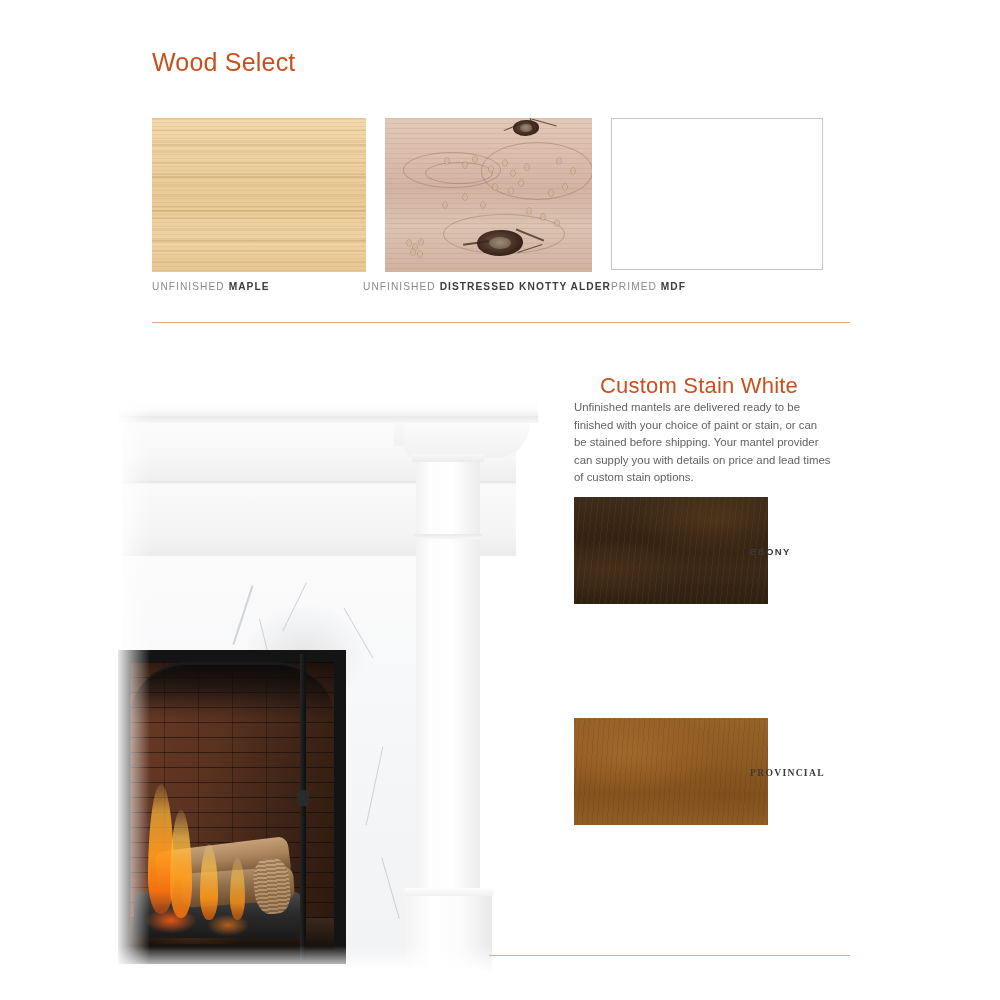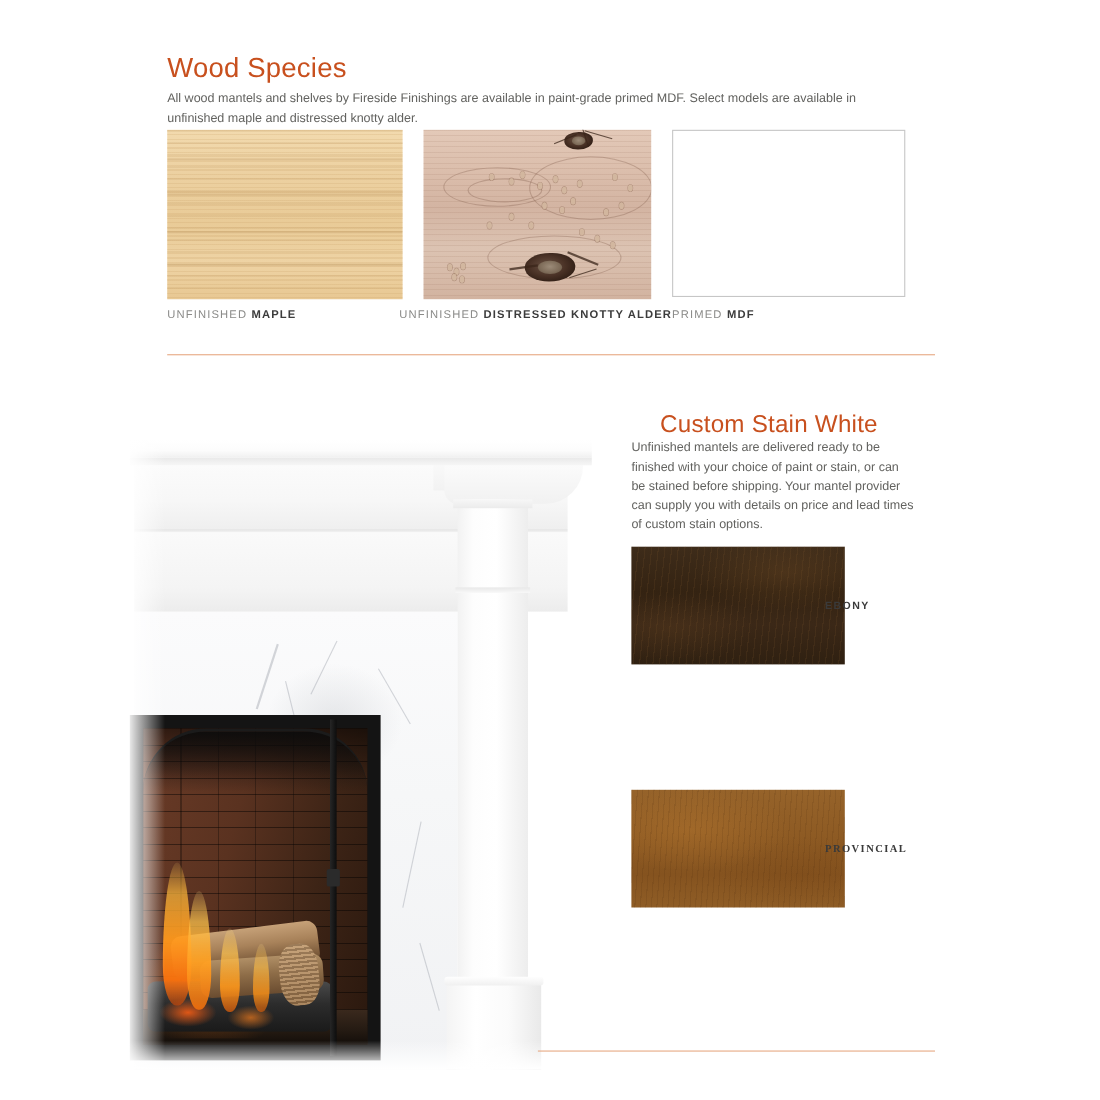--- a/index.html
+++ b/index.html
@@ -364,23 +364,22 @@
   #photo-caption{
     position:absolute;left:498px;top:963px;width:330px;
     font-size:9.4px;line-height:14px;color:#6a6a68;
   }
 </style>
 </head>
 <body>
 
 <div class="page">
 
-  <h1 class="heading" id="wood-species-heading">Wood Species</h1>
-
-  <p class="body-copy" id="wood-species-desc">All wood mantels and shelves by Fireside Finishings are available in paint-grade primed MDF. Select models are available in unfinished maple and distressed knotty alder.</p>
+  <h1 class="heading" id="wood-species-heading">Wood Select</h1>
+
 
   <div class="wood-swatch" id="swatch-maple">
     <div class="grain-dark" style="top:26px"></div>
     <div class="grain-dark" style="top:58px"></div>
     <div class="grain-dark" style="top:92px"></div>
     <div class="grain-dark" style="top:122px"></div>
   </div>
 
   <div class="wood-swatch" id="swatch-alder">
     <div class="alder-swirl" style="left:18px;top:34px;width:96px;height:34px;"></div>

